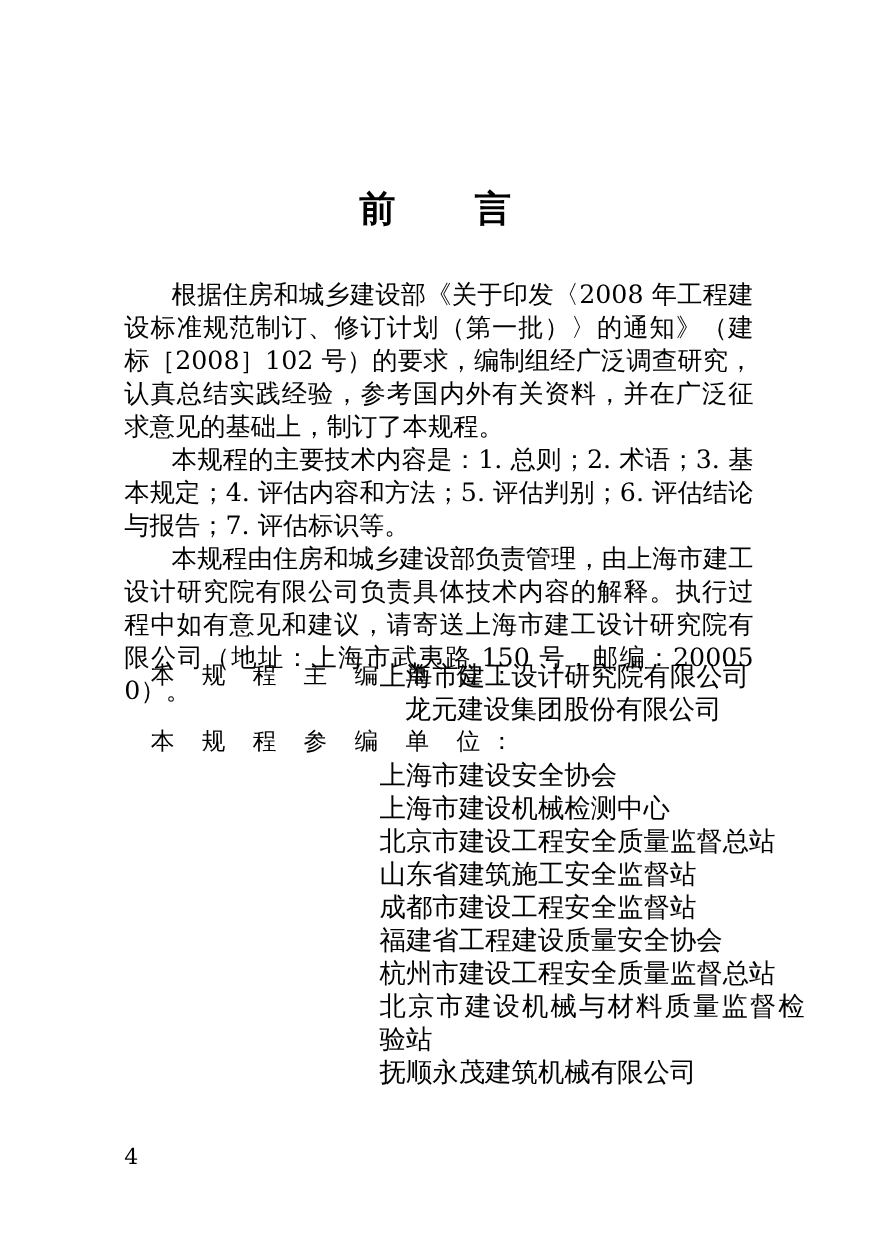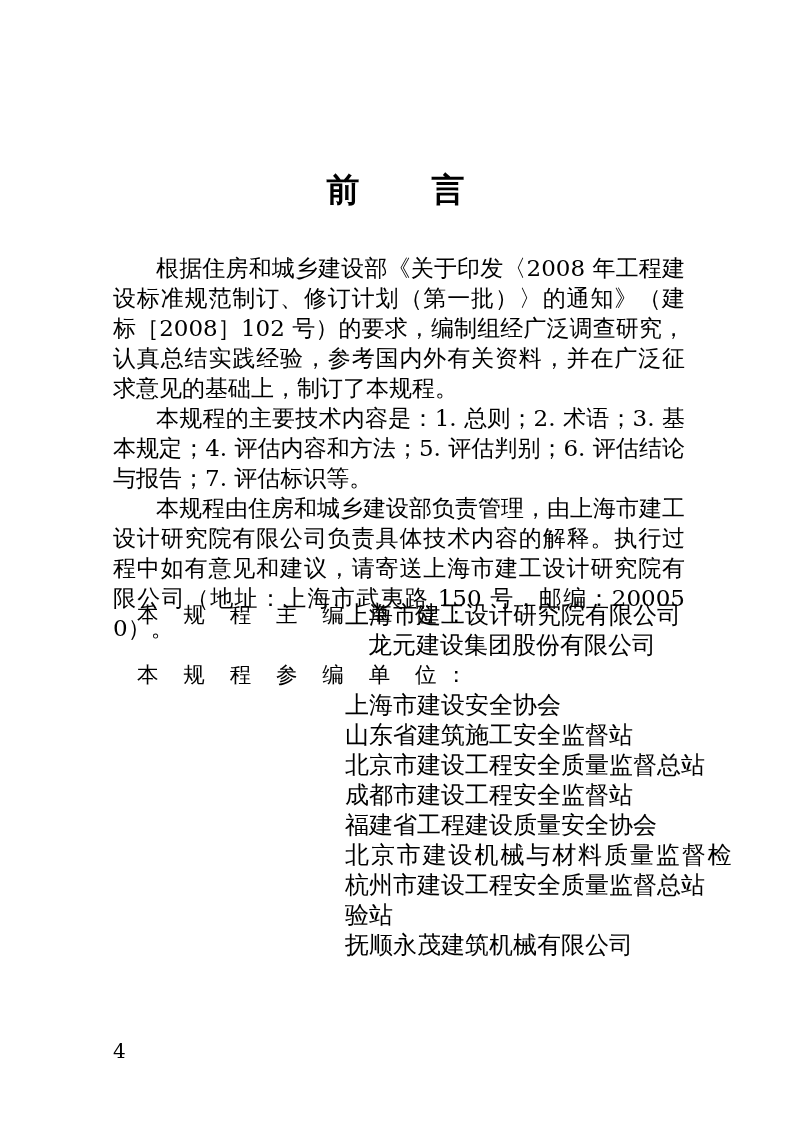--- a/index.html
+++ b/index.html
@@ -142,26 +142,27 @@
     </div>
 
     <div class="unit-group">
       <div class="unit-row">
         <div class="unit-label"><span class="sp">本 规 程 参 编 单 位</span><span>：</span></div>
       </div>
       <div class="unit-row">
         <div class="unit-label"></div>
         <div class="unit-values">
           <div class="unit-value">上海市建设安全协会</div>
+          <div class="unit-value">上海市建设机械检测中心</div>
+          <div class="unit-value">北京市建设工程安全质量监督总站</div>
           <div class="unit-value">山东省建筑施工安全监督站</div>
-          <div class="unit-value">北京市建设工程安全质量监督总站</div>
           <div class="unit-value">成都市建设工程安全监督站</div>
           <div class="unit-value">福建省工程建设质量安全协会</div>
+          <div class="unit-value">杭州市建设工程安全质量监督总站</div>
           <div class="unit-value wide">北京市建设机械与材料质量监督检</div>
-          <div class="unit-value">杭州市建设工程安全质量监督总站</div>
           <div class="unit-value">验站</div>
           <div class="unit-value">抚顺永茂建筑机械有限公司</div>
         </div>
       </div>
     </div>
 
   </div>
 
   <div class="page-number">4</div>
 

